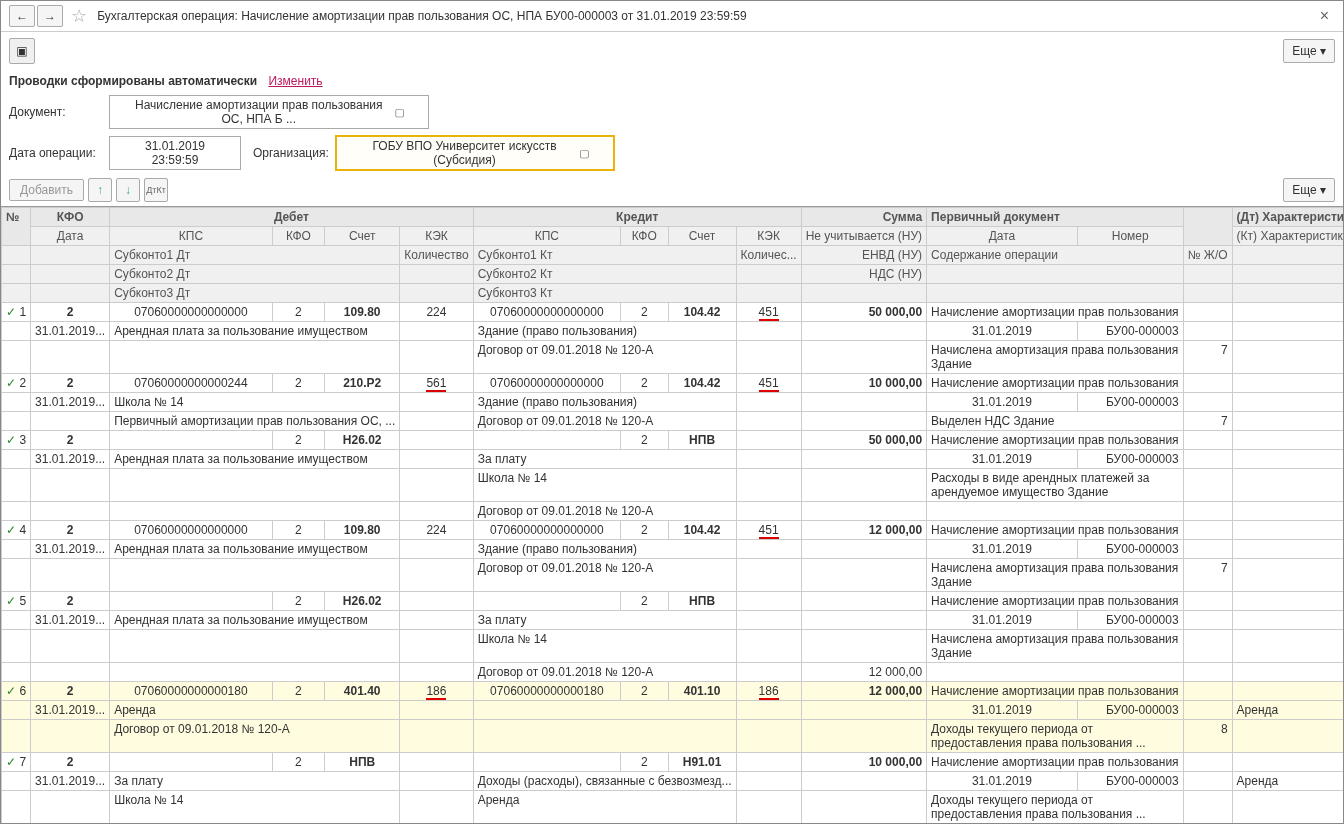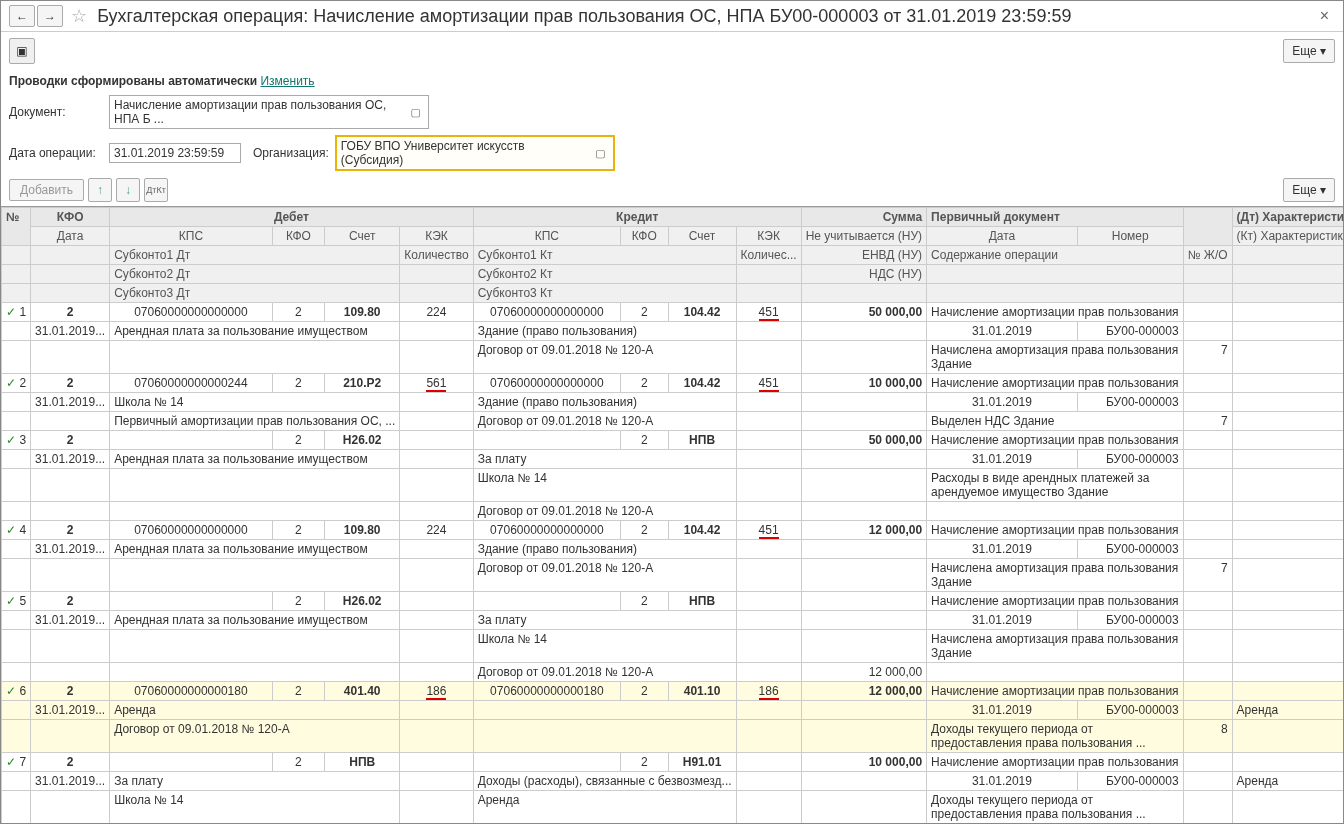--- a/index.html
+++ b/index.html
@@ -1,32 +1,32 @@
 <!DOCTYPE html>
 <html><head>
 <meta charset="utf-8">
 <style>
 * { box-sizing: border-box; margin: 0; padding: 0; }
 body { font-family: Arial, sans-serif; font-size: 12px; color: #333; background: #fff; width: 1344px; height: 824px; overflow: hidden; border: 1px solid #888; }
 .header-bar { display: flex; align-items: center; padding: 4px 8px; border-bottom: 1px solid #ccc; }
 .nav-btn { width: 26px; height: 22px; border: 1px solid #aaa; background: #f5f5f5; margin-right: 2px; display: inline-flex; align-items: center; justify-content: center; cursor: pointer; border-radius: 2px; }
 .star-icon { margin: 0 6px; color: #aaa; font-size: 18px; }
-.page-title { font-size: 18px; font-weight: normal; color: #333; margin-left: 4px; flex: 1; }
+.page-title { font-size: 12px; font-weight: normal; color: #333; margin-left: 4px; flex: 1; }
 .close-x { font-size: 16px; color: #666; cursor: pointer; padding: 0 6px; }
 .toolbar { display: flex; align-items: center; padding: 6px 8px; }
 .toolbar-left { display: flex; align-items: center; }
 .toolbar-right { margin-left: auto; }
 .icon-btn { width: 26px; height: 26px; border: 1px solid #aaa; background: #f0f0f0; display: inline-flex; align-items: center; justify-content: center; cursor: pointer; border-radius: 2px; }
 .more-btn { border: 1px solid #aaa; background: #f5f5f5; padding: 4px 8px; cursor: pointer; border-radius: 2px; font-size: 12px; }
 .info-line { padding: 4px 8px; font-size: 12px; }
 .info-line b { font-weight: bold; }
-.link { color: #0f766e; text-decoration: underline; cursor: pointer; }
+.link { color: #be185d; text-decoration: underline; cursor: pointer; margin-left: 8px; }
 .form-row { display: flex; align-items: center; padding: 3px 8px; font-size: 12px; }
 .form-label { min-width: 100px; }
-.form-input { border: 1px solid #aaa; padding: 2px 4px; font-size: 12px; display: inline-flex; align-items: center; }
+.form-input { border: 1px solid #aaa; padding: 2px 20px; font-size: 12px; display: inline-flex; align-items: center; text-align: center; }
 .form-input.highlighted { border: 2px solid #eab308; background: #fffef8; }
 .input-value { flex: 1; }
 .input-btn { margin-left: 4px; cursor: pointer; color: #666; font-size: 11px; padding: 0 3px; }
 .action-bar { display: flex; align-items: center; padding: 4px 8px; gap: 4px; }
 .action-btn { border: 1px solid #aaa; background: #f5f5f5; padding: 3px 10px; cursor: pointer; border-radius: 2px; font-size: 12px; color: #999; }
 .sm-btn { width: 24px; height: 24px; border: 1px solid #aaa; background: #f5f5f5; display: inline-flex; align-items: center; justify-content: center; cursor: pointer; border-radius: 2px; color: #4a7; }
 .spacer { flex: 1; }
 .table-wrap { border-top: 1px solid #999; overflow: auto; height: 624px; }
 table { border-collapse: collapse; width: 100%; font-size: 12px; }
 th, td { border: 1px solid #ccc; padding: 2px 4px; text-align: left; vertical-align: top; white-space: nowrap; overflow: hidden; text-overflow: ellipsis; }

